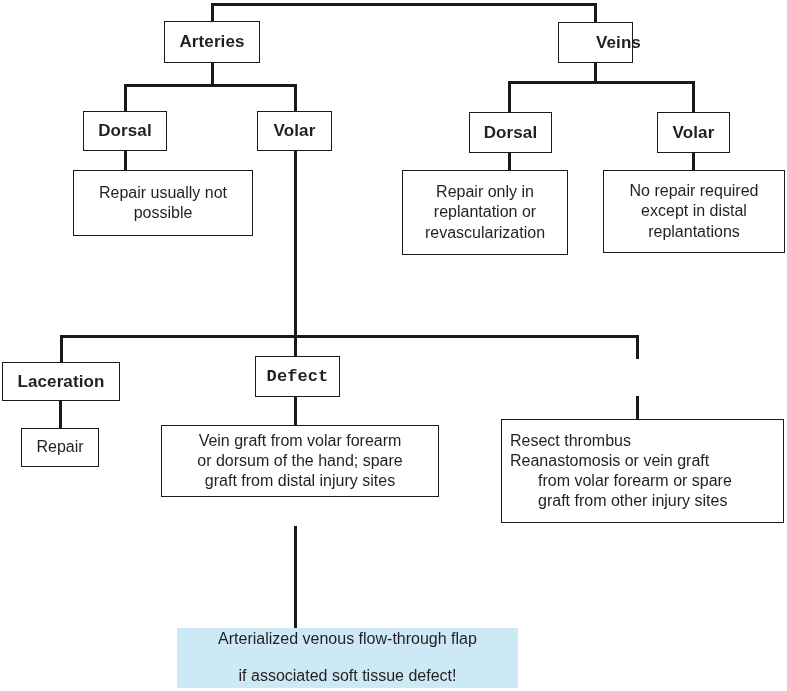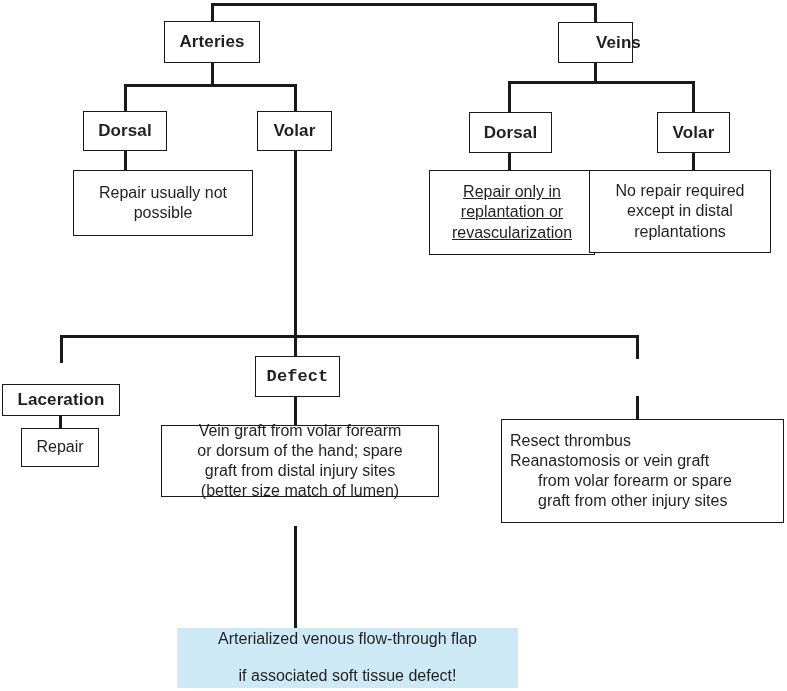--- a/index.html
+++ b/index.html
@@ -86,47 +86,46 @@
     <div>possible</div>
   </div>
 
   <div class="node head" style="left:469px; top:112px; width:83px; height:41px;">
     <span>Dorsal</span>
   </div>
   <div class="node head" style="left:657px; top:112px; width:73px; height:41px;">
     <span>Volar</span>
   </div>
 
-  <div class="node desc" style="left:429px; top:170px; width:166px; height:85px;text-decoration:underline;">
+  <div class="node desc" style="left:402px; top:170px; width:166px; height:85px;">
     <div>Repair only in</div>
     <div>replantation or</div>
     <div>revascularization</div>
   </div>
-  <div class="node desc" style="left:589px; top:170px; width:182px; height:83px;">
+  <div class="node desc" style="left:603px; top:170px; width:182px; height:83px;">
     <div>No repair required</div>
     <div>except in distal</div>
     <div>replantations</div>
   </div>
 
-  <div class="node head" style="left:2px; top:362px; width:118px; height:32px;margin-top:22px;">
+  <div class="node head" style="left:2px; top:362px; width:118px; height:39px;">
     <span>Laceration</span>
   </div>
   <div class="node head" style="left:255px; top:356px; width:85px; height:41px;font-family:Liberation Mono, monospace;">
     <span>Defect</span>
   </div>
 
   <div class="node desc" style="left:21px; top:428px; width:78px; height:39px;">
     <span>Repair</span>
   </div>
 
   <div class="node desc" style="left:161px; top:425px; width:278px; height:72px;">
     <div>Vein graft from volar forearm</div>
     <div>or dorsum of the hand; spare</div>
     <div>graft from distal injury sites</div>
-    <div>(better size match of lumen)</div>
   </div>
 
   <div class="node desc left" style="left:501px; top:419px; width:283px; height:104px;">
     <div>Resect thrombus</div>
     <div>Reanastomosis or vein graft</div>
     <div class="indent">from volar forearm or spare</div>
     <div class="indent">graft from other injury sites</div>
   </div>
 
   <div class="node highlight" style="left:177px; top:628px; width:341px; height:60px;gap:16px;">

